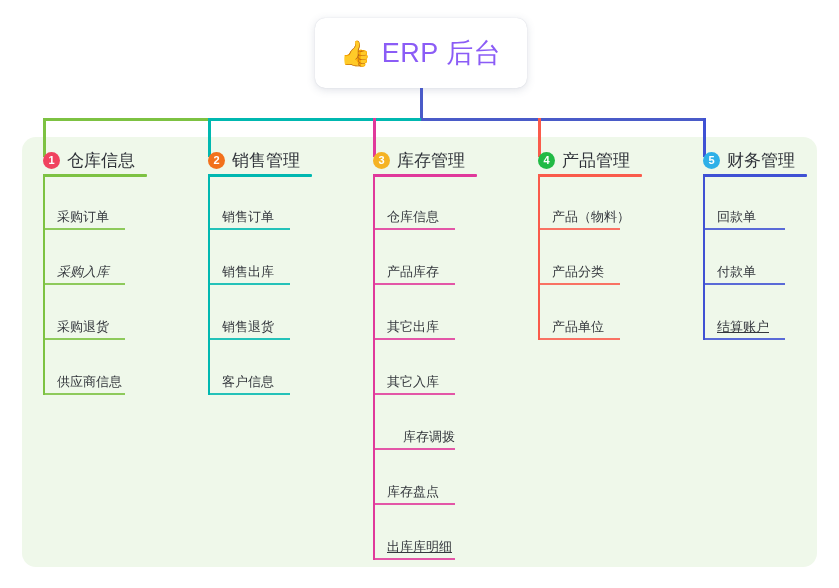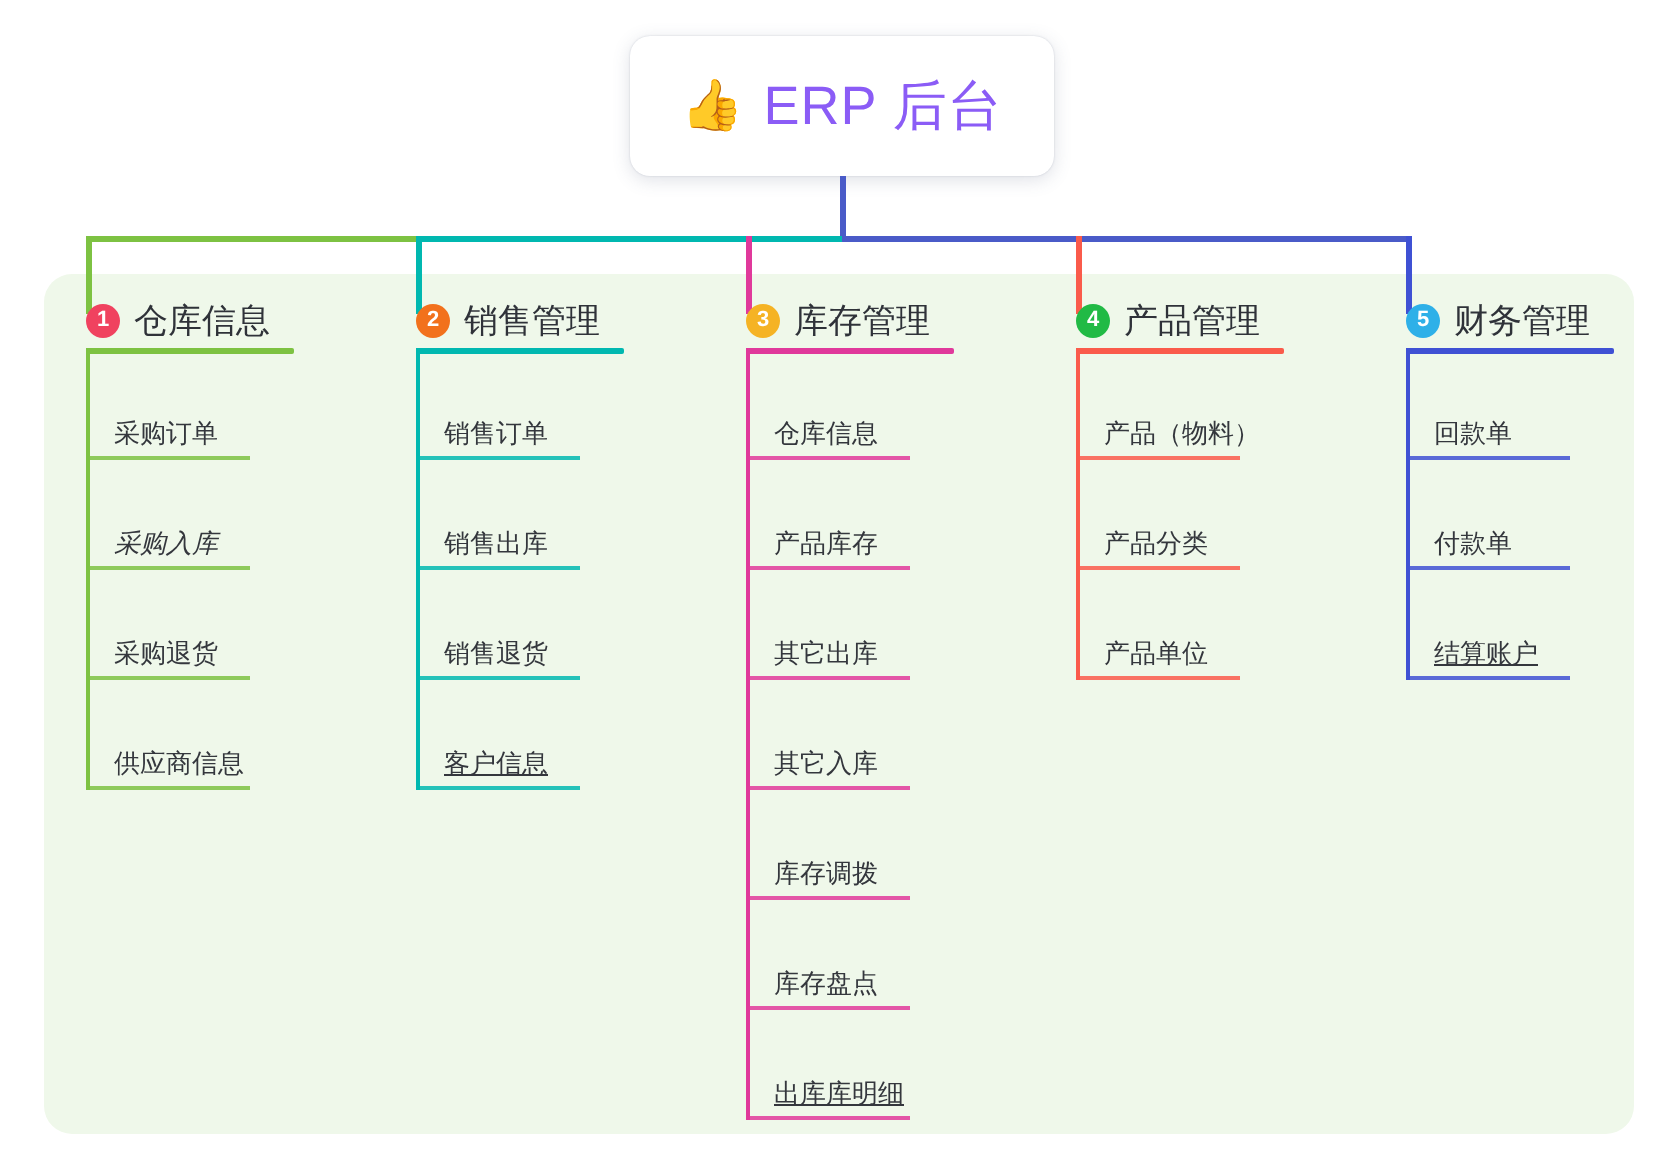--- a/index.html
+++ b/index.html
@@ -114,39 +114,39 @@
           <span class="col-title">销售管理</span>
         </div>
         <div class="col-rule" style="top: 174px; left: 0px; width: 104px; background: rgb(0, 184, 176);"></div>
         <div class="col-spine" style="left: 0px; top: 174px; height: 221px; background: rgb(0, 184, 176);"></div>
         <div class="leaf-label" style="top: 208px; font-family: Liberation Mono, monospace;">销售订单</div>
         <div class="leaf-rule" style="top: 228px; width: 82px; background: rgb(0, 184, 176); opacity: 0.85;"></div>
         <div class="leaf-label" style="top: 263px;">销售出库</div>
         <div class="leaf-rule" style="top: 283px; width: 82px; background: rgb(0, 184, 176); opacity: 0.85;"></div>
         <div class="leaf-label" style="top: 318px;">销售退货</div>
         <div class="leaf-rule" style="top: 338px; width: 82px; background: rgb(0, 184, 176); opacity: 0.85;"></div>
-        <div class="leaf-label" style="top: 373px; text-decoration: underline;">客户信息</div>
+        <div class="leaf-label" style="top: 373px;">客户信息</div>
         <div class="leaf-rule" style="top: 393px; width: 82px; background: rgb(0, 184, 176); opacity: 0.85;"></div>
       </div>
       <div class="column" style="left: 373px; width: 165px;">
         <div class="col-header" style="top: 149px;">
           <span class="badge" style="background: rgb(245, 179, 36);">3</span>
           <span class="col-title">库存管理</span>
         </div>
         <div class="col-rule" style="top: 174px; left: 0px; width: 104px; background: rgb(224, 57, 155);"></div>
         <div class="col-spine" style="left: 0px; top: 174px; height: 386px; background: rgb(224, 57, 155);"></div>
         <div class="leaf-label" style="top: 208px;">仓库信息</div>
         <div class="leaf-rule" style="top: 228px; width: 82px; background: rgb(224, 57, 155); opacity: 0.85;"></div>
         <div class="leaf-label" style="top: 263px;">产品库存</div>
         <div class="leaf-rule" style="top: 283px; width: 82px; background: rgb(224, 57, 155); opacity: 0.85;"></div>
         <div class="leaf-label" style="top: 318px;">其它出库</div>
         <div class="leaf-rule" style="top: 338px; width: 82px; background: rgb(224, 57, 155); opacity: 0.85;"></div>
         <div class="leaf-label" style="top: 373px;">其它入库</div>
         <div class="leaf-rule" style="top: 393px; width: 82px; background: rgb(224, 57, 155); opacity: 0.85;"></div>
-        <div class="leaf-label" style="top: 428px;">库存调拨</div>
+        <div class="leaf-label" style="top: 428px; margin-left: 16px;">库存调拨</div>
         <div class="leaf-rule" style="top: 448px; width: 82px; background: rgb(224, 57, 155); opacity: 0.85;"></div>
         <div class="leaf-label" style="top: 483px;">库存盘点</div>
         <div class="leaf-rule" style="top: 503px; width: 82px; background: rgb(224, 57, 155); opacity: 0.85;"></div>
         <div class="leaf-label" style="top: 538px; text-decoration: underline;">出库库明细</div>
         <div class="leaf-rule" style="top: 558px; width: 82px; background: rgb(224, 57, 155); opacity: 0.85;"></div>
       </div>
       <div class="column" style="left: 538px; width: 165px;">
         <div class="col-header" style="top: 149px;">
           <span class="badge" style="background: rgb(33, 186, 69);">4</span>
           <span class="col-title">产品管理</span>

